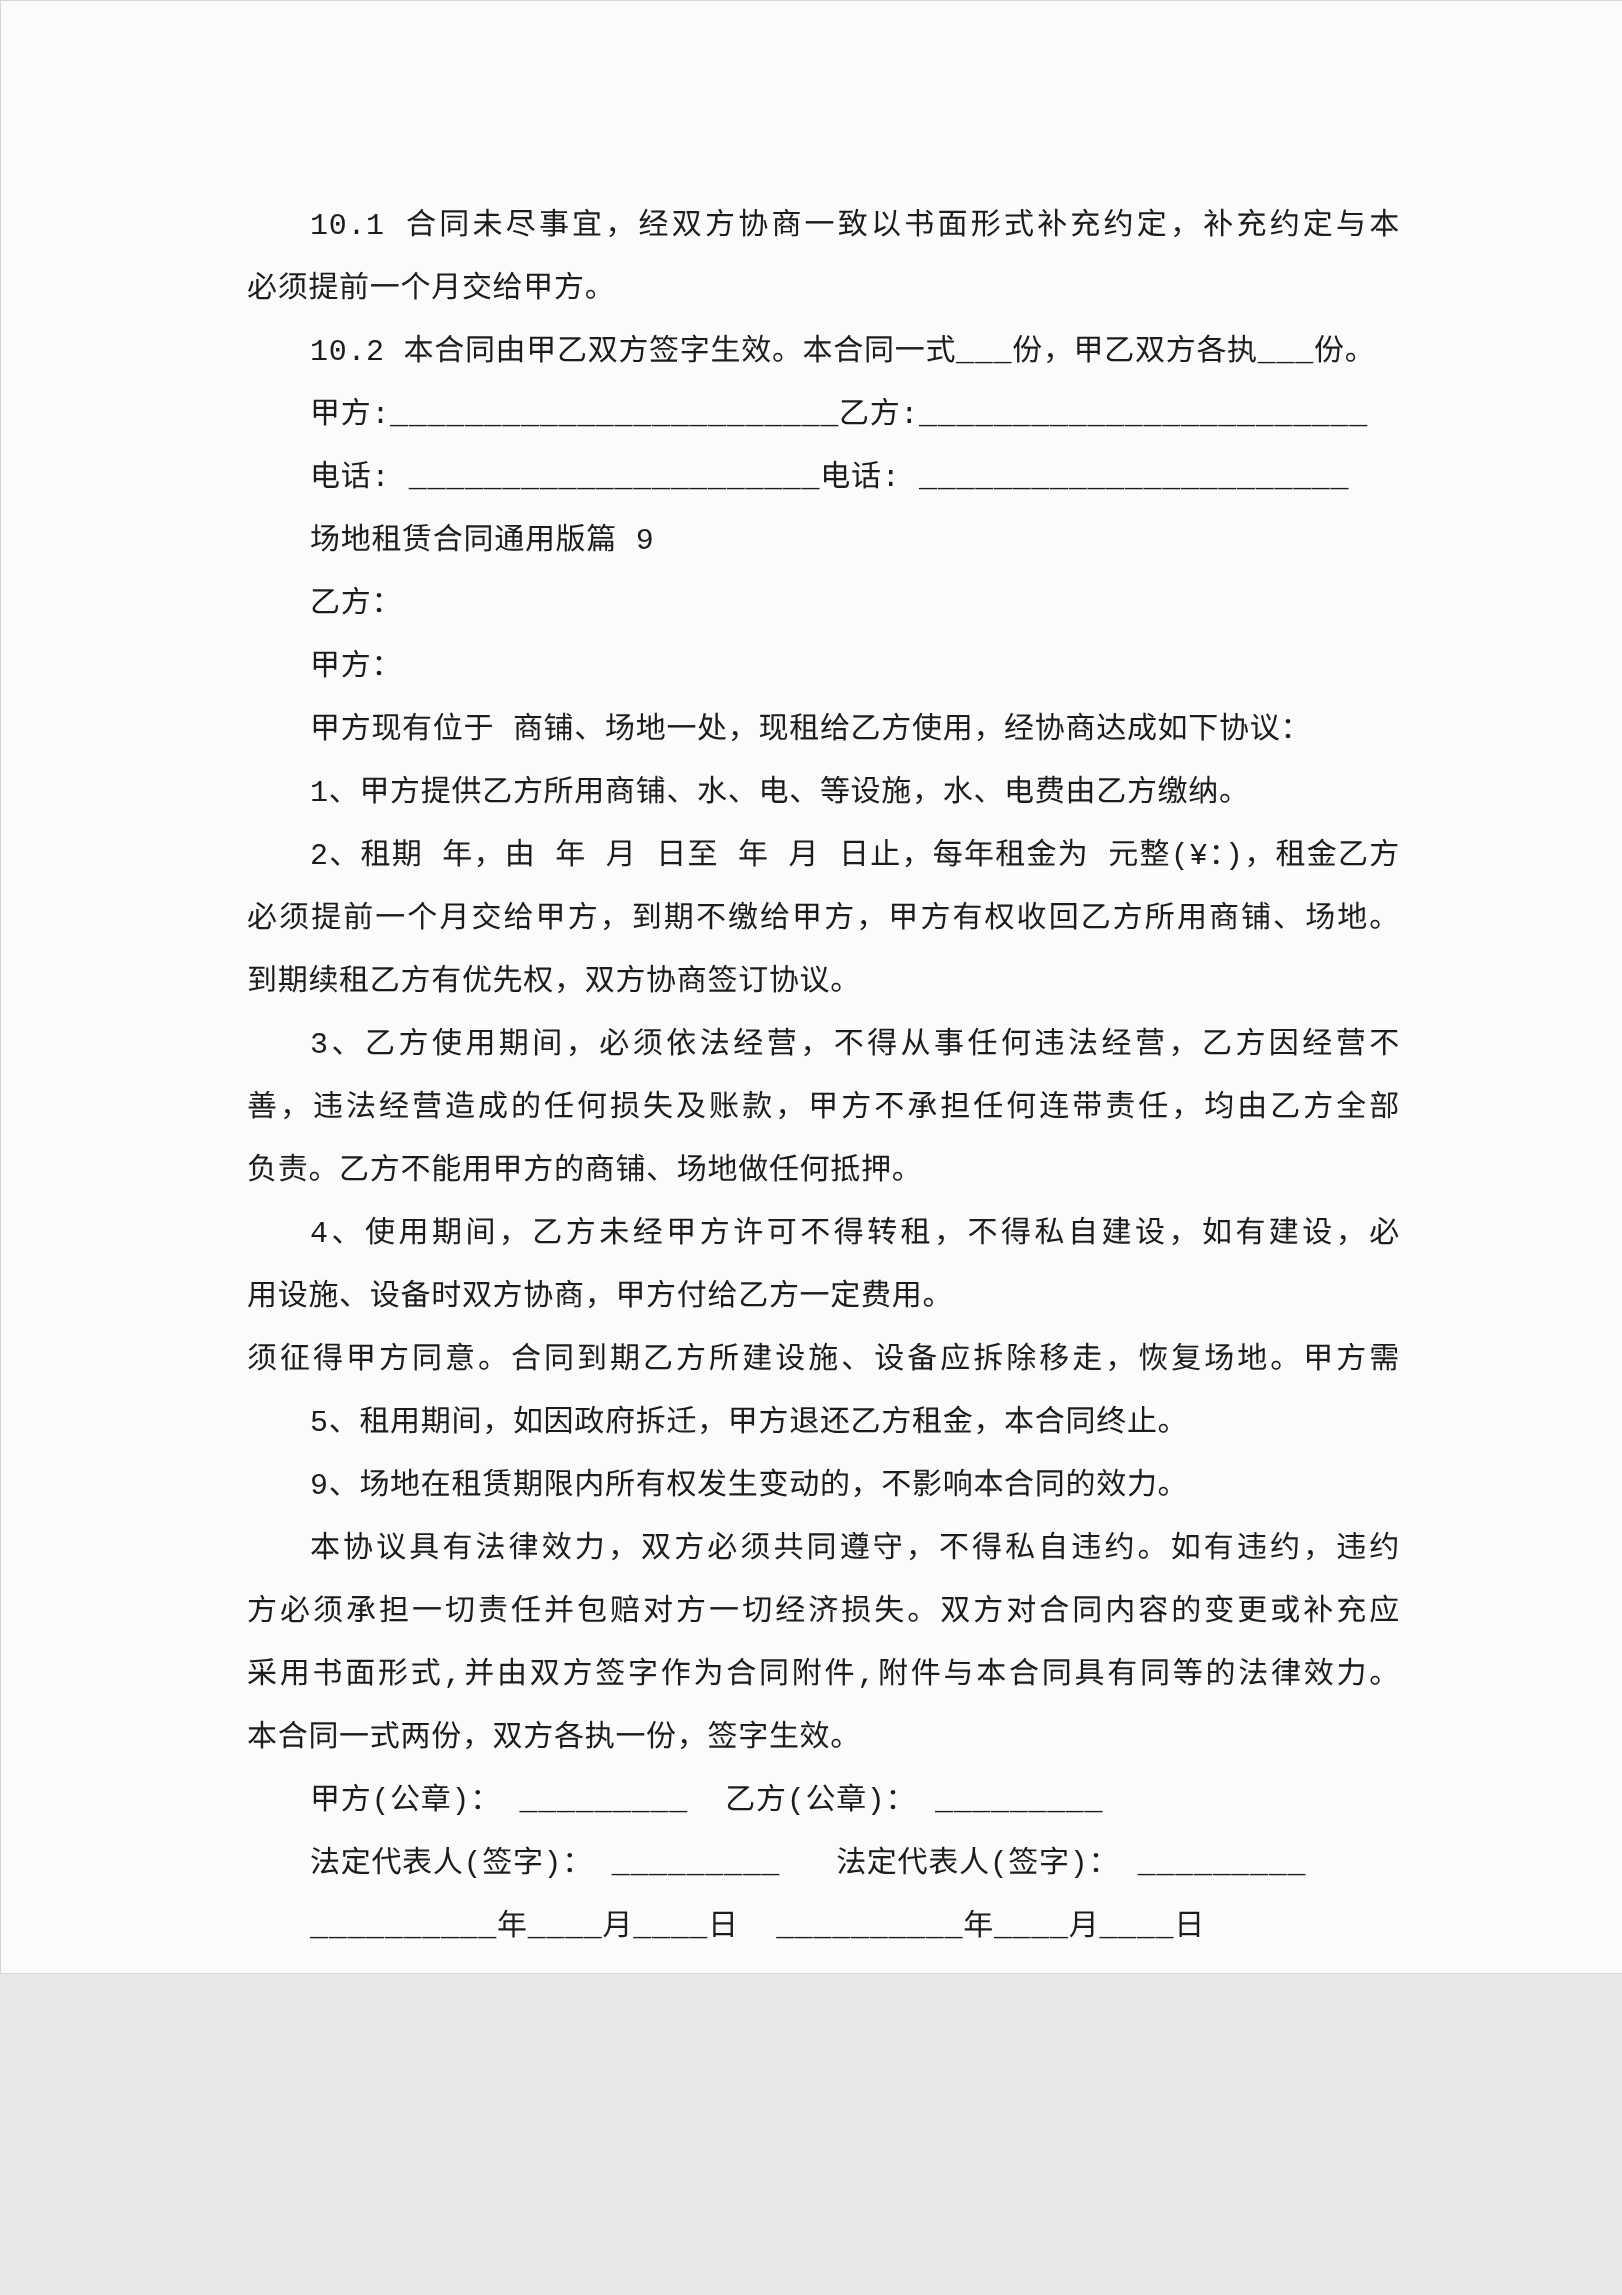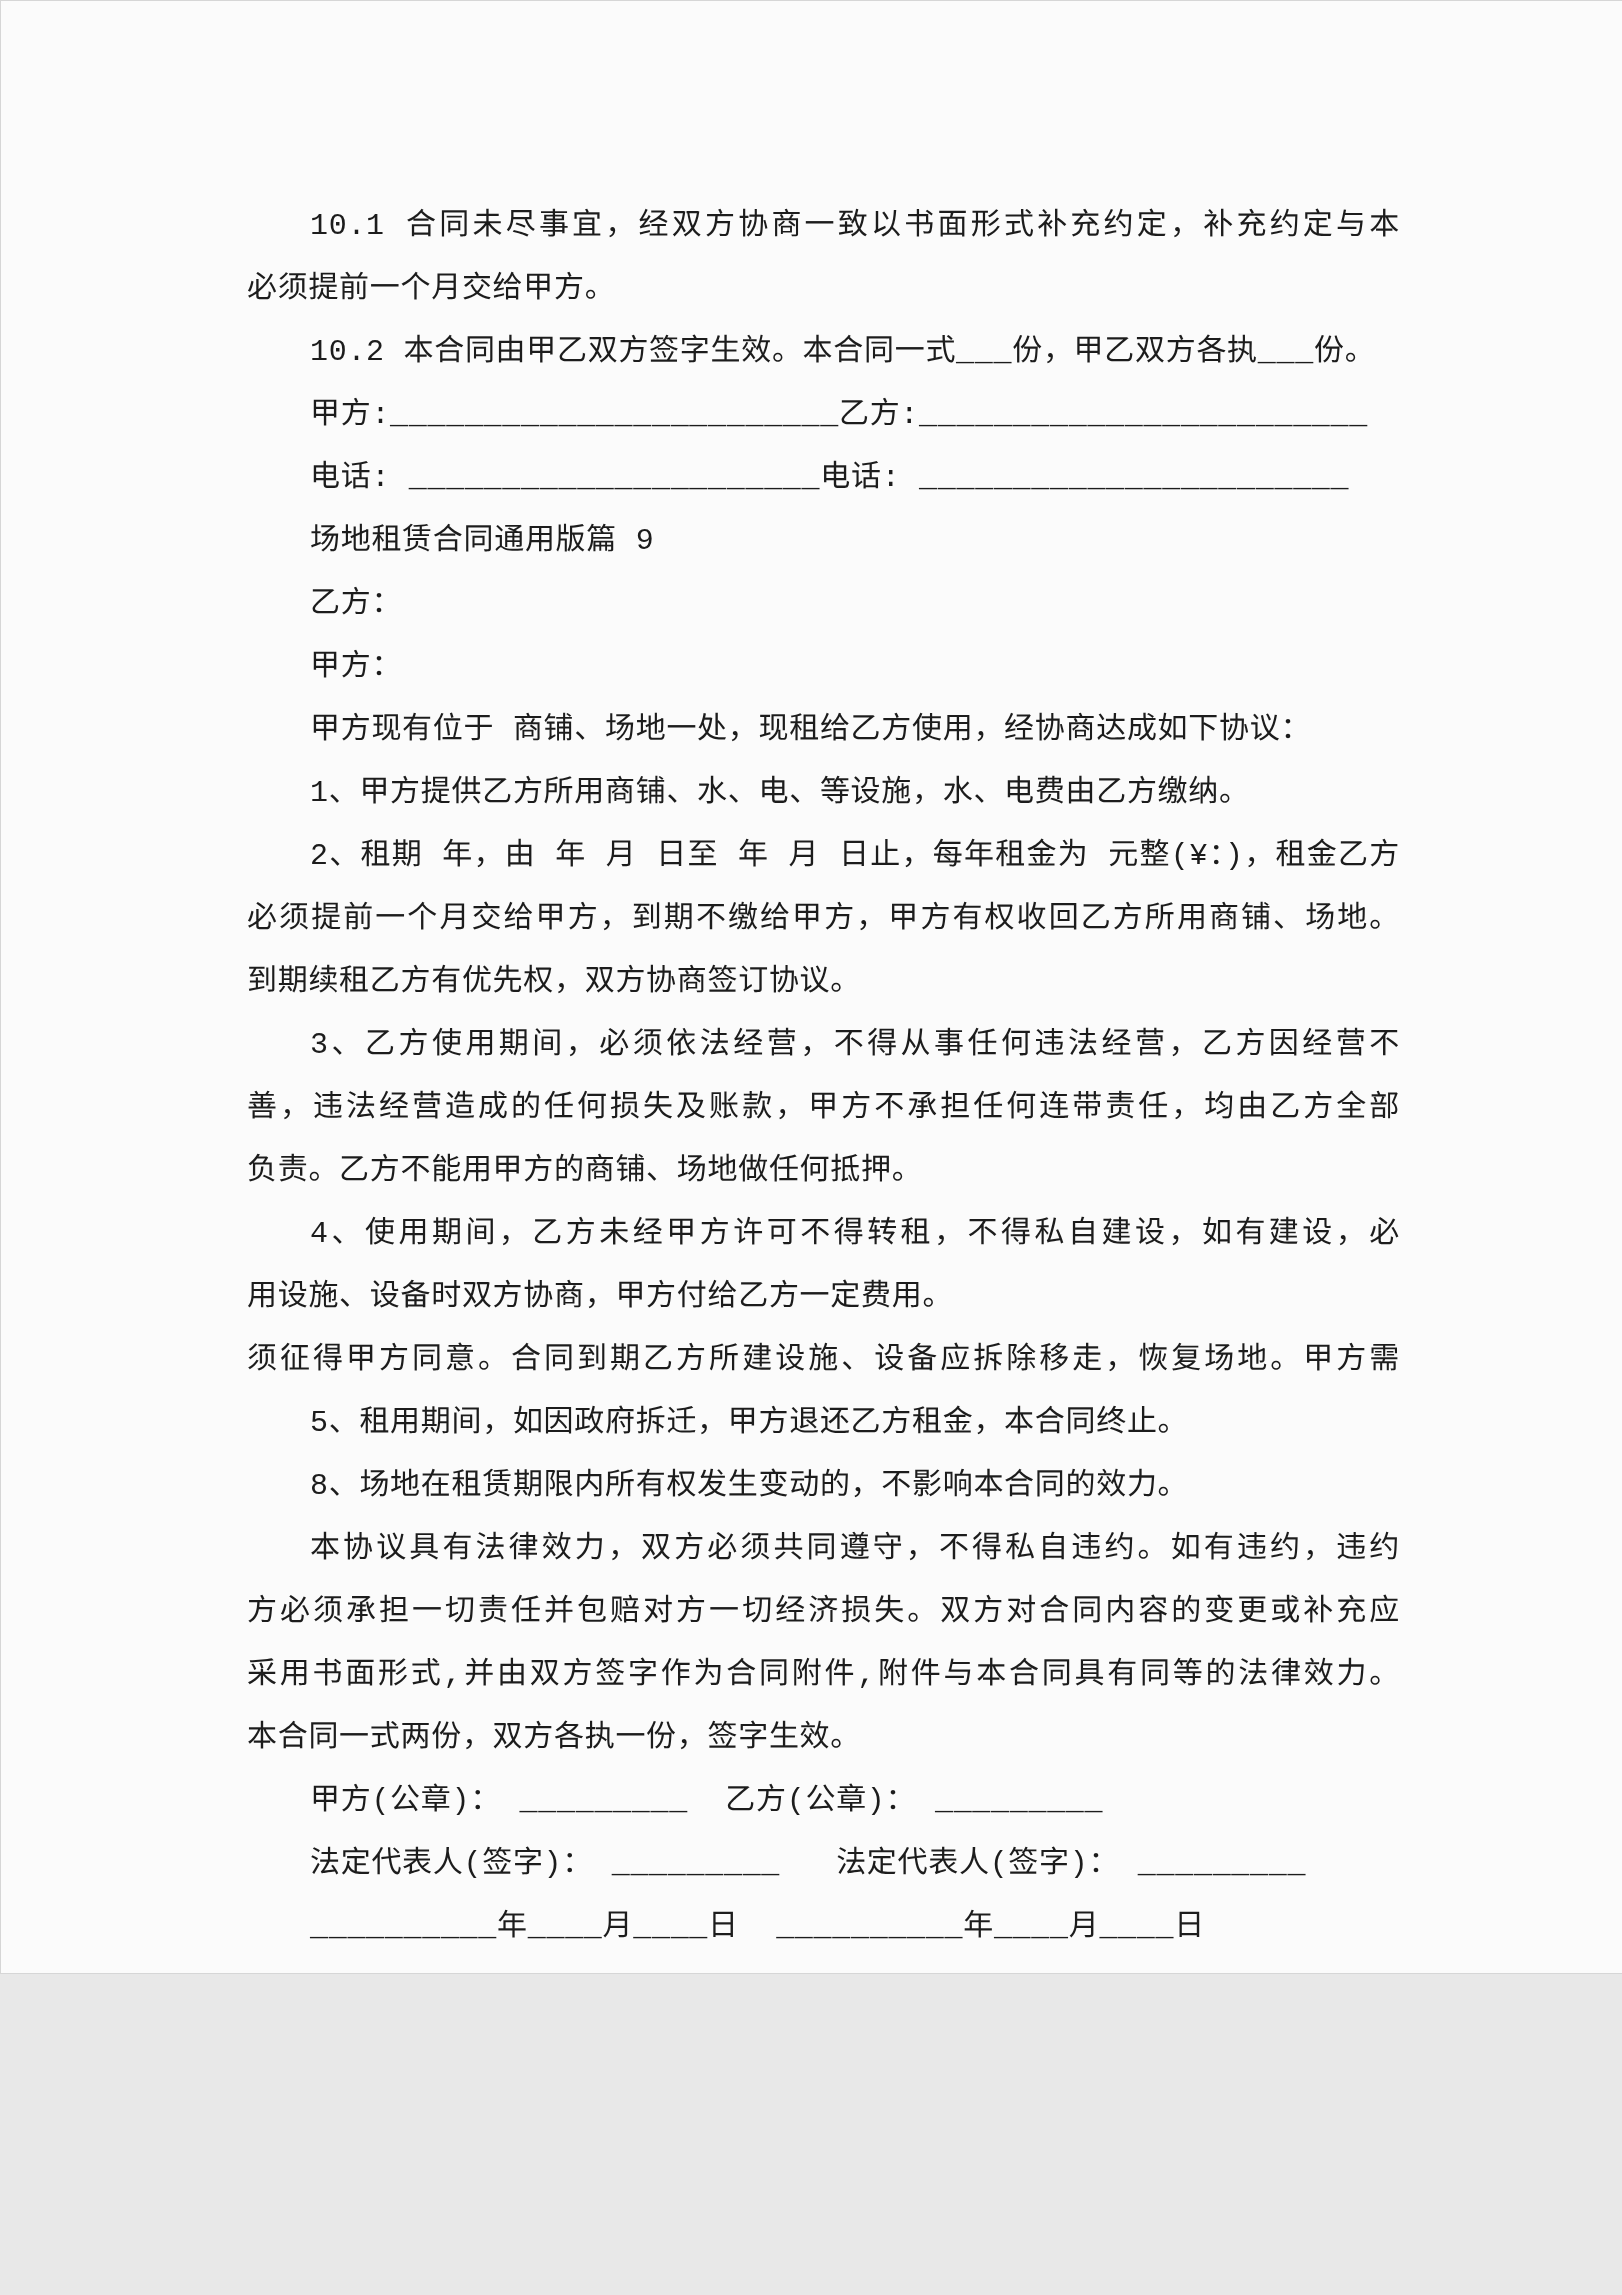--- a/index.html
+++ b/index.html
@@ -46,21 +46,21 @@
   <div class="ln ind fill">2、租期 年，由 年 月 日至 年 月 日止，每年租金为 元整(¥：)，租金乙方</div>
   <div class="ln fill">必须提前一个月交给甲方，到期不缴给甲方，甲方有权收回乙方所用商铺、场地。</div>
   <div class="ln">到期续租乙方有优先权，双方协商签订协议。</div>
   <div class="ln ind fill">3、乙方使用期间，必须依法经营，不得从事任何违法经营，乙方因经营不</div>
   <div class="ln fill">善，违法经营造成的任何损失及账款，甲方不承担任何连带责任，均由乙方全部</div>
   <div class="ln">负责。乙方不能用甲方的商铺、场地做任何抵押。</div>
   <div class="ln ind fill">4、使用期间，乙方未经甲方许可不得转租，不得私自建设，如有建设，必</div>
   <div class="ln">用设施、设备时双方协商，甲方付给乙方一定费用。</div>
   <div class="ln fill">须征得甲方同意。合同到期乙方所建设施、设备应拆除移走，恢复场地。甲方需</div>
   <div class="ln ind">5、租用期间，如因政府拆迁，甲方退还乙方租金，本合同终止。</div>
-  <div class="ln ind">8、场地在租赁期限内所有权发生变动的，不影响本合同的效力。</div>
+  <div class="ln ind">9、场地在租赁期限内所有权发生变动的，不影响本合同的效力。</div>
   <div class="ln ind fill">本协议具有法律效力，双方必须共同遵守，不得私自违约。如有违约，违约</div>
   <div class="ln fill">方必须承担一切责任并包赔对方一切经济损失。双方对合同内容的变更或补充应</div>
   <div class="ln fill">采用书面形式,并由双方签字作为合同附件,附件与本合同具有同等的法律效力。</div>
   <div class="ln">本合同一式两份，双方各执一份，签字生效。</div>
   <div class="ln ind">甲方(公章)：&nbsp;_________&nbsp;&nbsp;乙方(公章)：&nbsp;_________</div>
   <div class="ln ind">法定代表人(签字)：&nbsp;_________&nbsp;&nbsp;&nbsp;法定代表人(签字)：&nbsp;_________</div>
   <div class="ln ind">__________年____月____日&nbsp;&nbsp;__________年____月____日</div>
 </div>
 
 

